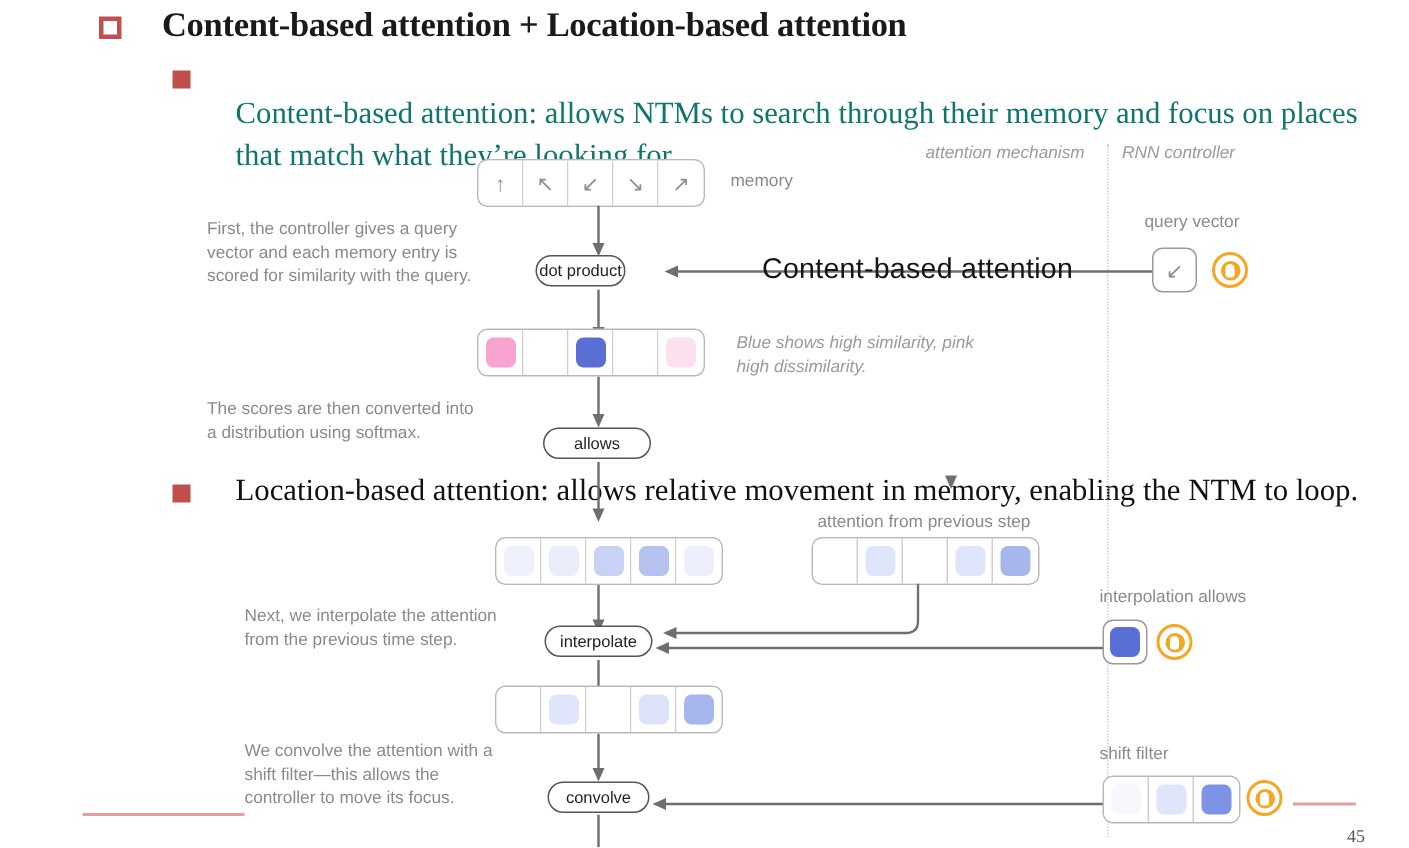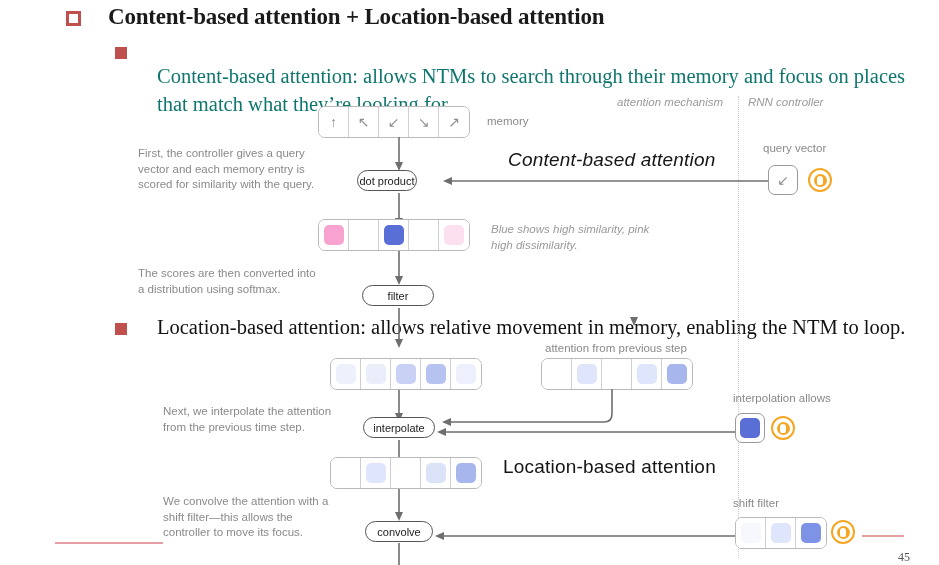--- a/index.html
+++ b/index.html
@@ -115,21 +115,21 @@
     <polygon points="10,34 6,25 14,25" fill="#6e6e6e"></polygon>
   </svg>
 
   <div class="abs pill" style="left:357px;top:170px;width:60px;">dot product</div>
 
   <svg class="abs" width="330" height="14" style="left:441px;top:174px;">
     <line x1="330" y1="7" x2="10" y2="7" stroke="#6e6e6e" stroke-width="1.6"></line>
     <polygon points="2,7 11,3 11,11" fill="#6e6e6e"></polygon>
   </svg>
 
-  <div class="abs overlay-label" style="left:508px;top:149px;font-style:italic;">Content-based attention</div>
+  <div class="abs overlay-label" style="left:508px;top:169px;">Content-based attention</div>
 
   <div class="abs lbl" style="left:763px;top:142px;">query vector</div>
   <div class="abs singlebox" style="left:768px;top:165px;">
     <span class="arrowglyph">↙</span>
   </div>
   <div class="abs knob" style="left:808px;top:168px;">
       <span class="inner"></span>
     </div>
 
   <svg class="abs" width="20" height="36" style="left:389px;top:193px;">
@@ -158,21 +158,21 @@
 
   <div class="abs note" style="left:138px;top:146px;width:180px;">First, the controller gives a query vector and each memory entry is scored for similarity with the query.</div>
 
   <div class="abs note" style="left:138px;top:266px;width:185px;">The scores are then converted into a distribution using softmax.</div>
 
   <svg class="abs" width="20" height="36" style="left:389px;top:251px;">
     <line x1="10" y1="0" x2="10" y2="27" stroke="#6e6e6e" stroke-width="1.6"></line>
     <polygon points="10,34 6,25 14,25" fill="#6e6e6e"></polygon>
   </svg>
 
-  <div class="abs pill" style="left:362px;top:285px;width:72px;">filter</div>
+  <div class="abs pill" style="left:362px;top:285px;width:72px;">allows</div>
 
   <svg class="abs" width="20" height="42" style="left:389px;top:308px;">
     <line x1="10" y1="0" x2="10" y2="33" stroke="#6e6e6e" stroke-width="1.6"></line>
     <polygon points="10,40 6,31 14,31" fill="#6e6e6e"></polygon>
   </svg>
 
   <svg class="abs" width="20" height="56" style="left:624px;top:272px;">
     <defs>
       <linearGradient id="fadeGrad" x1="0" y1="0" x2="0" y2="1">
         <stop offset="0%" stop-color="#d9d9d9"></stop>
@@ -261,21 +261,20 @@
         <span class="swatch" style="background:#ffffff"></span>
       </div>
     <div class="cell">
         <span class="swatch" style="background:#dce3f9"></span>
       </div>
     <div class="cell">
         <span class="swatch" style="background:#a8b6ee"></span>
       </div>
   </div>
 
-  <div class="abs overlay-label" style="left:503px;top:456px;">Location-based attention</div>
 
   <div class="abs note" style="left:163px;top:404px;width:170px;">Next, we interpolate the attention from the previous time step.</div>
 
   <div class="abs note" style="left:163px;top:494px;width:180px;">We convolve the attention with a shift filter—this allows the controller to move its focus.</div>
 
   <svg class="abs" width="20" height="34" style="left:389px;top:489px;">
     <line x1="10" y1="0" x2="10" y2="25" stroke="#6e6e6e" stroke-width="1.6"></line>
     <polygon points="10,32 6,23 14,23" fill="#6e6e6e"></polygon>
   </svg>
 

